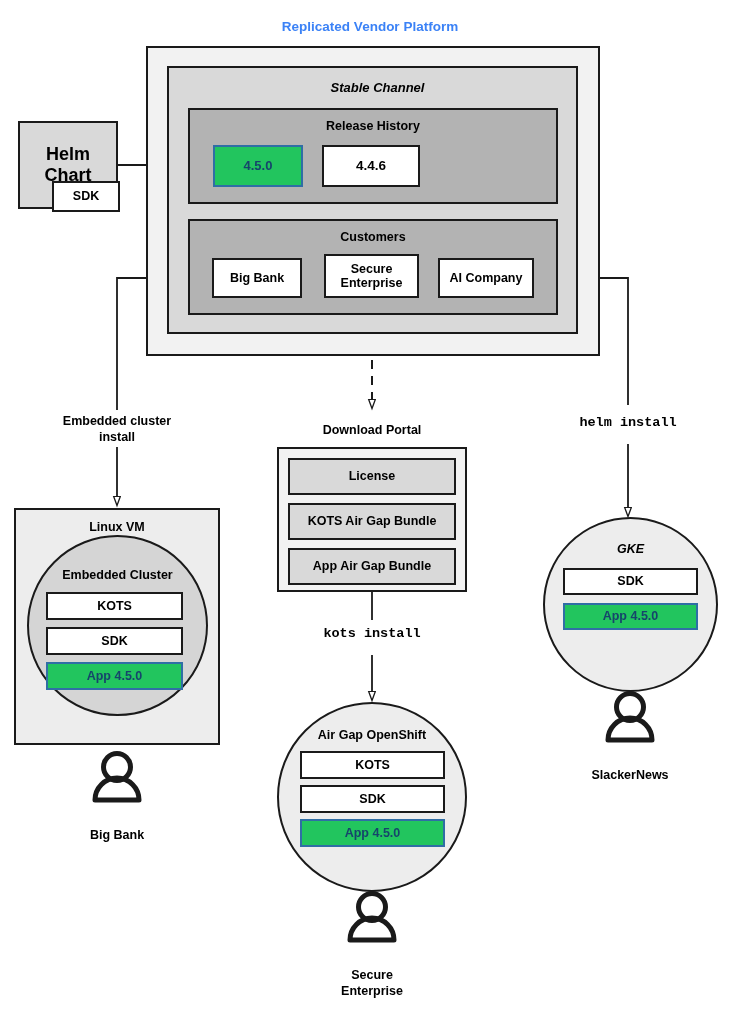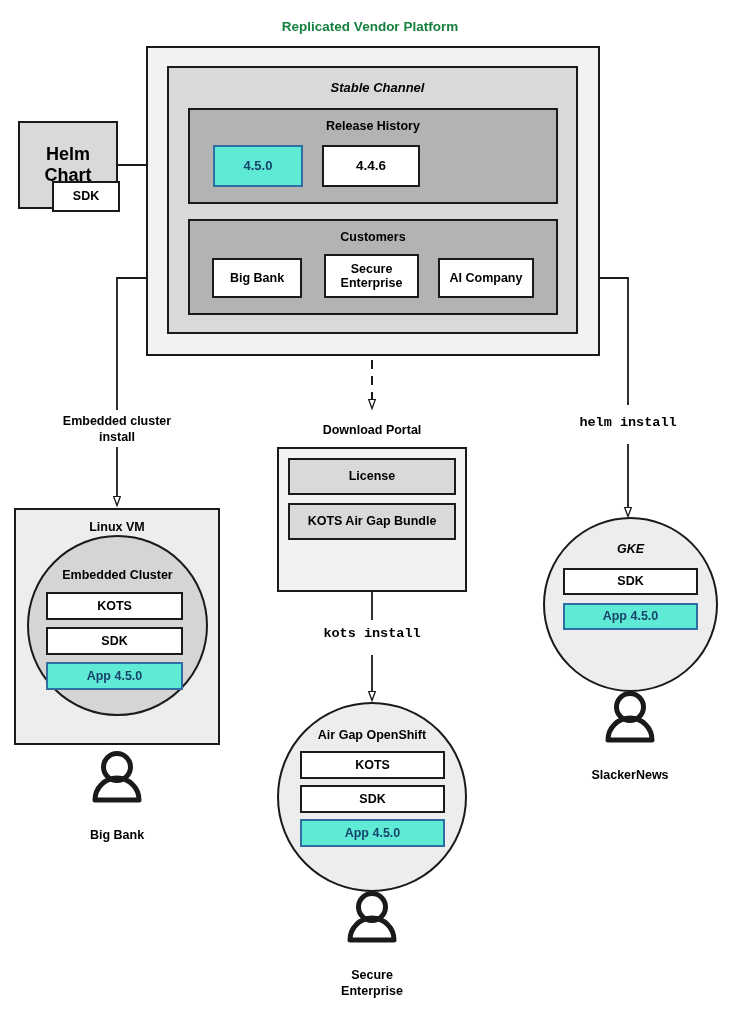--- a/index.html
+++ b/index.html
@@ -40,21 +40,21 @@
     line-height: 1.2;
   }
   .fill-outer    { background: #f2f2f2; }
   .fill-channel  { background: #d9d9d9; }
   .fill-group    { background: #b3b3b3; }
   .fill-white    { background: #ffffff; }
   .fill-mgray    { background: #d5d5d5; }
   .fill-dlgray   { background: #ededed; }
   .fill-portal   { background: #d9d9d9; }
   .fill-blue     {
-    background: #5eead4;
+    background: #22c55e;
     border-color: #2f6ea5;
     color: #16446b;
   }
   .circle {
     position: absolute;
     box-sizing: border-box;
     border: 2.5px solid #1a1a1a;
     border-radius: 50%;
   }
   .svglayer {
@@ -63,21 +63,21 @@
     top: 0;
     width: 734px;
     height: 1026px;
     pointer-events: none;
   }
   .diagram-title {
     position: absolute;
     text-align: center;
     font-weight: bold;
     font-size: 13.5px;
-    color: #15803d;
+    color: #3b82f6;
   }
   .person-cap {
     position: absolute;
     text-align: center;
     font-weight: bold;
     font-size: 12.5px;
     color: #000;
     line-height: 1.25;
   }
   .mono {
@@ -187,20 +187,21 @@
   <div class="label-top" style="left:27px; top:568px; width:181px; font-size:12.5px;">Embedded Cluster</div>
   <div class="node fill-white" style="left:46px; top:592px; width:137px; height:28px; font-size:12.5px;">KOTS</div>
   <div class="node fill-white" style="left:46px; top:627px; width:137px; height:28px; font-size:12.5px;">SDK</div>
   <div class="node fill-blue" style="left:46px; top:662px; width:137px; height:28px; font-size:12.5px;">App 4.5.0</div>
   <div class="person-cap" style="left:42px; top:828px; width:150px;">Big Bank</div>
 
   <div class="label-top" style="left:297px; top:423px; width:150px; font-size:12.5px;">Download Portal</div>
   <div class="node fill-outer" style="left:277px; top:447px; width:190px; height:145px; display:block;"></div>
   <div class="node fill-portal" style="left:288px; top:458px; width:168px; height:37px; font-size:12.5px;">License</div>
   <div class="node fill-portal" style="left:288px; top:503px; width:168px; height:37px; font-size:12.5px;">KOTS Air Gap Bundle</div>
+  <div class="node fill-portal" style="left:288px; top:548px; width:168px; height:37px; font-size:12.5px;">App Air Gap Bundle</div>
 
   <div class="circle fill-dlgray" style="left:277px; top:702px; width:190px; height:190px;"></div>
   <div class="label-top" style="left:277px; top:728px; width:190px; font-size:12.5px;">Air Gap OpenShift</div>
   <div class="node fill-white" style="left:300px; top:751px; width:145px; height:28px; font-size:12.5px;">KOTS</div>
   <div class="node fill-white" style="left:300px; top:785px; width:145px; height:28px; font-size:12.5px;">SDK</div>
   <div class="node fill-blue" style="left:300px; top:819px; width:145px; height:28px; font-size:12.5px;">App 4.5.0</div>
   <div class="person-cap" style="left:297px; top:968px; width:150px;">
     <div>Secure</div>
     <div>Enterprise</div>
   </div>

